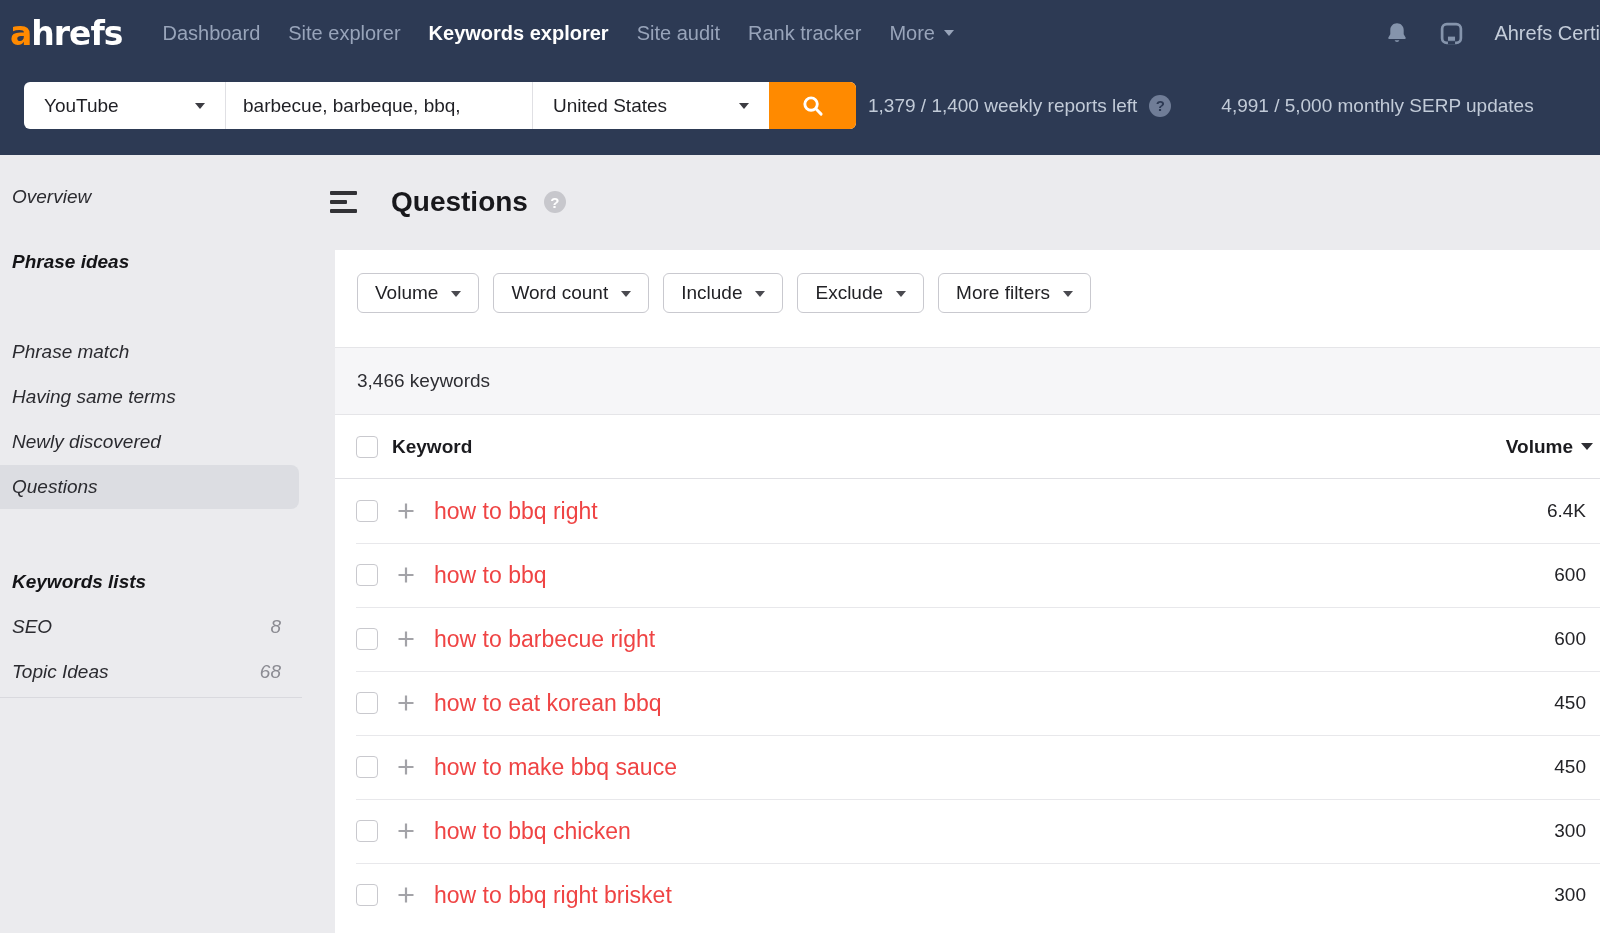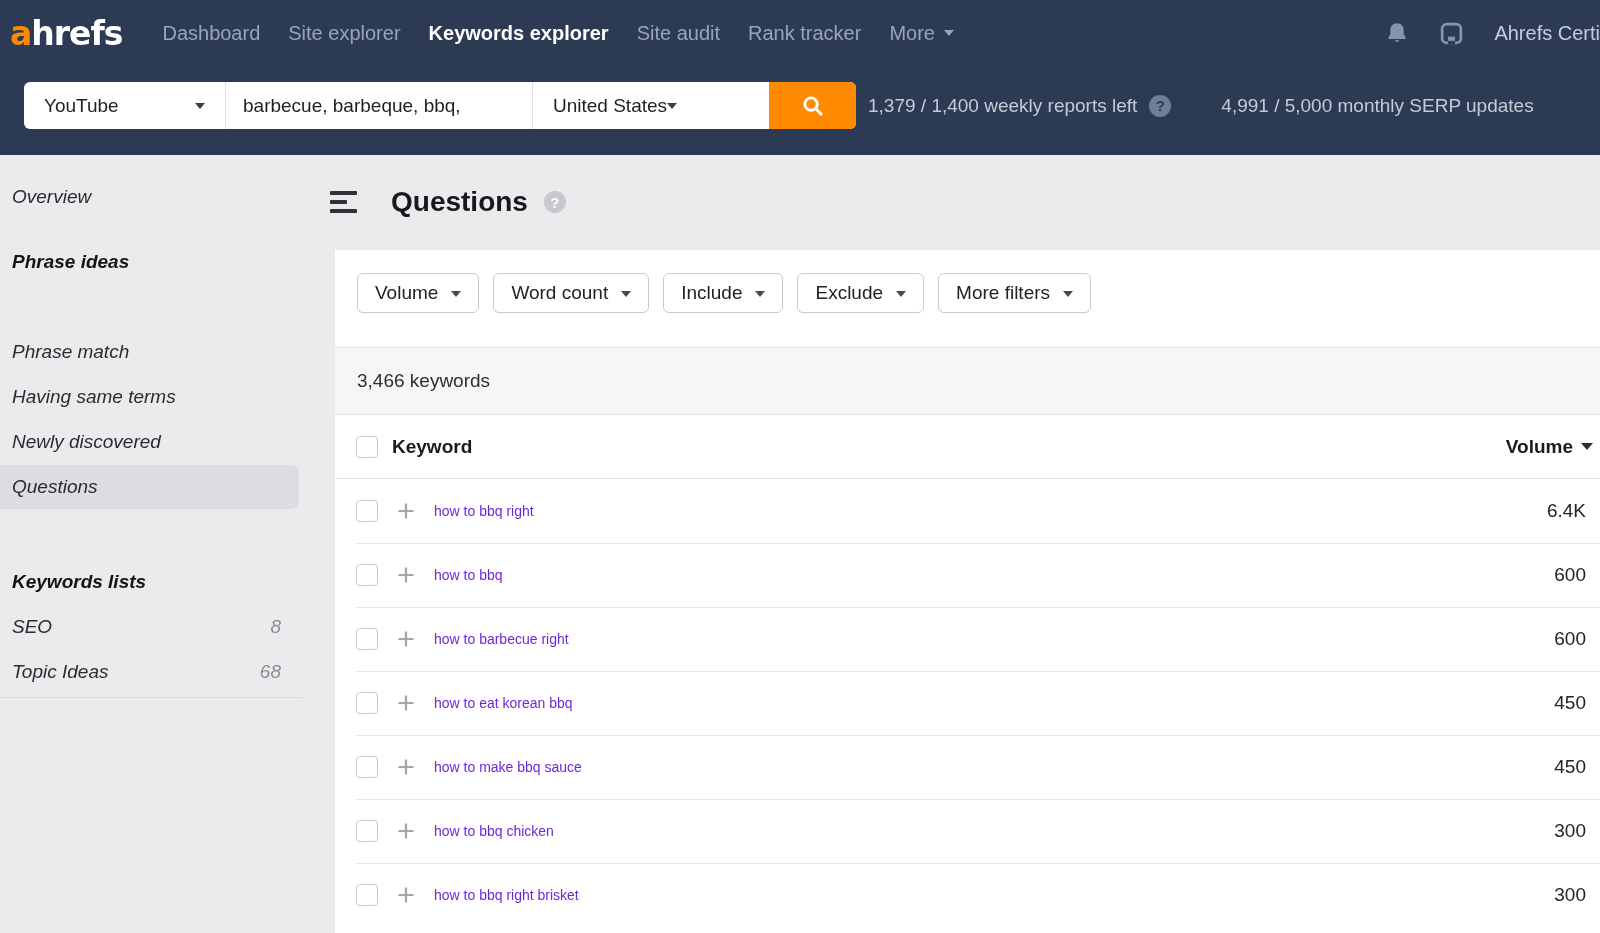--- a/index.html
+++ b/index.html
@@ -24,21 +24,21 @@
   .nav-right .cert-label { overflow:hidden; }
   .icon-btn { display:flex; align-items:center; cursor:pointer; }
 
   
   .searchrow { position:absolute; top:82px; left:24px; height:54px; display:flex; }
   .search-shell { display:flex; width:832px; height:47px; background:#fff; border-radius:6px; overflow:hidden; }
   .seg { display:flex; align-items:center; font-size:19px; color:#1f1f24; }
   .seg-engine { width:202px; padding:0 20px; justify-content:space-between; border-right:1px solid #e0e0e4; cursor:pointer; }
   .seg-input { width:307px; border-right:1px solid #e0e0e4; }
   .seg-input input { width:100%; height:100%; border:none; outline:none; font-size:19px; padding:0 17px; color:#1f1f24; font-family:inherit; background:transparent; }
-  .seg-country { width:236px; padding:0 20px; cursor:pointer; }
+  .seg-country { width:236px; padding:0 20px; justify-content:space-between; cursor:pointer; }
   .seg .caret { color:#3c3c42; }
   .search-btn { width:87px; height:47px; background:#ff8a00; border:none; display:flex; align-items:center; justify-content:center; cursor:pointer; }
   .stats { position:absolute; top:82px; left:868px; height:47px; display:flex; align-items:center; gap:12px; color:#c2cbd8; font-size:19px; white-space:nowrap; }
   .stats .gap { width:26px; }
   .help-circle-nav { width:22px; height:22px; border-radius:50%; background:#707d97; color:#2d3a54; font-size:15px; font-weight:bold; display:flex; align-items:center; justify-content:center; cursor:pointer; }
 
   
   .sidebar { position:absolute; left:0; top:146px; width:335px; bottom:0;font-style:italic; }
   .sb-item { position:absolute; left:0; width:299px; height:44px; line-height:44px; padding-left:12px; font-size:19px; color:#2b2b30; cursor:pointer; white-space:nowrap; }
   .sb-head { font-weight:bold; color:#141417; cursor:default; }
@@ -63,21 +63,21 @@
   .filter-btn .caret { color:#4a4a50; margin-top:2px; }
   .count-band { height:68px; background:#f6f6f8; border-top:1px solid #e5e5e8; border-bottom:1px solid #e5e5e8; display:flex; align-items:center; padding-left:22px; font-size:19px; color:#2e2e33; }
   .thead { height:64px; display:flex; align-items:center; padding:0 14px 0 21px; border-bottom:1px solid #e0e0e4; overflow:hidden; }
   .checkbox { width:22px; height:22px; flex:none; border:1.5px solid #c9c9ce; border-radius:4px; background:#fff; cursor:pointer; }
   .thead .col-kw { font-weight:bold; font-size:19px; color:#1b1b1f; margin-left:14px; }
   .vol-head { margin-left:auto; font-weight:bold; font-size:19px; color:#1b1b1f; display:flex; align-items:center; gap:8px; cursor:pointer; }
   .vol-head .caret { border-top-width:7px; border-left-width:6px; border-right-width:6px; color:#2e2e33; margin-right:-7px; }
   .krow { height:64px; display:flex; align-items:center; padding:0 14px 0 21px; position:relative; }
   .krow + .krow::before { content:""; position:absolute; top:0; left:21px; right:0; height:1px; background:#e8e8eb; }
   .plus-icon { margin-left:18px; display:flex; cursor:pointer; }
-  .kw-link { margin-left:18px; color:#6d28d9; font-size:14px; cursor:pointer; }
+  .kw-link { margin-left:18px; color:#ef4444; font-size:23px; cursor:pointer; }
   .vol-val { margin-left:auto; font-size:19px; color:#232327; }
 </style>
 </head>
 <body>
 
 <div class="topbar">
   <div class="navrow">
     <div class="logo"><span class="logo-a">a</span><span>hrefs</span></div>
     <a class="nav-item">Dashboard</a>
     <a class="nav-item">Site explorer</a>

